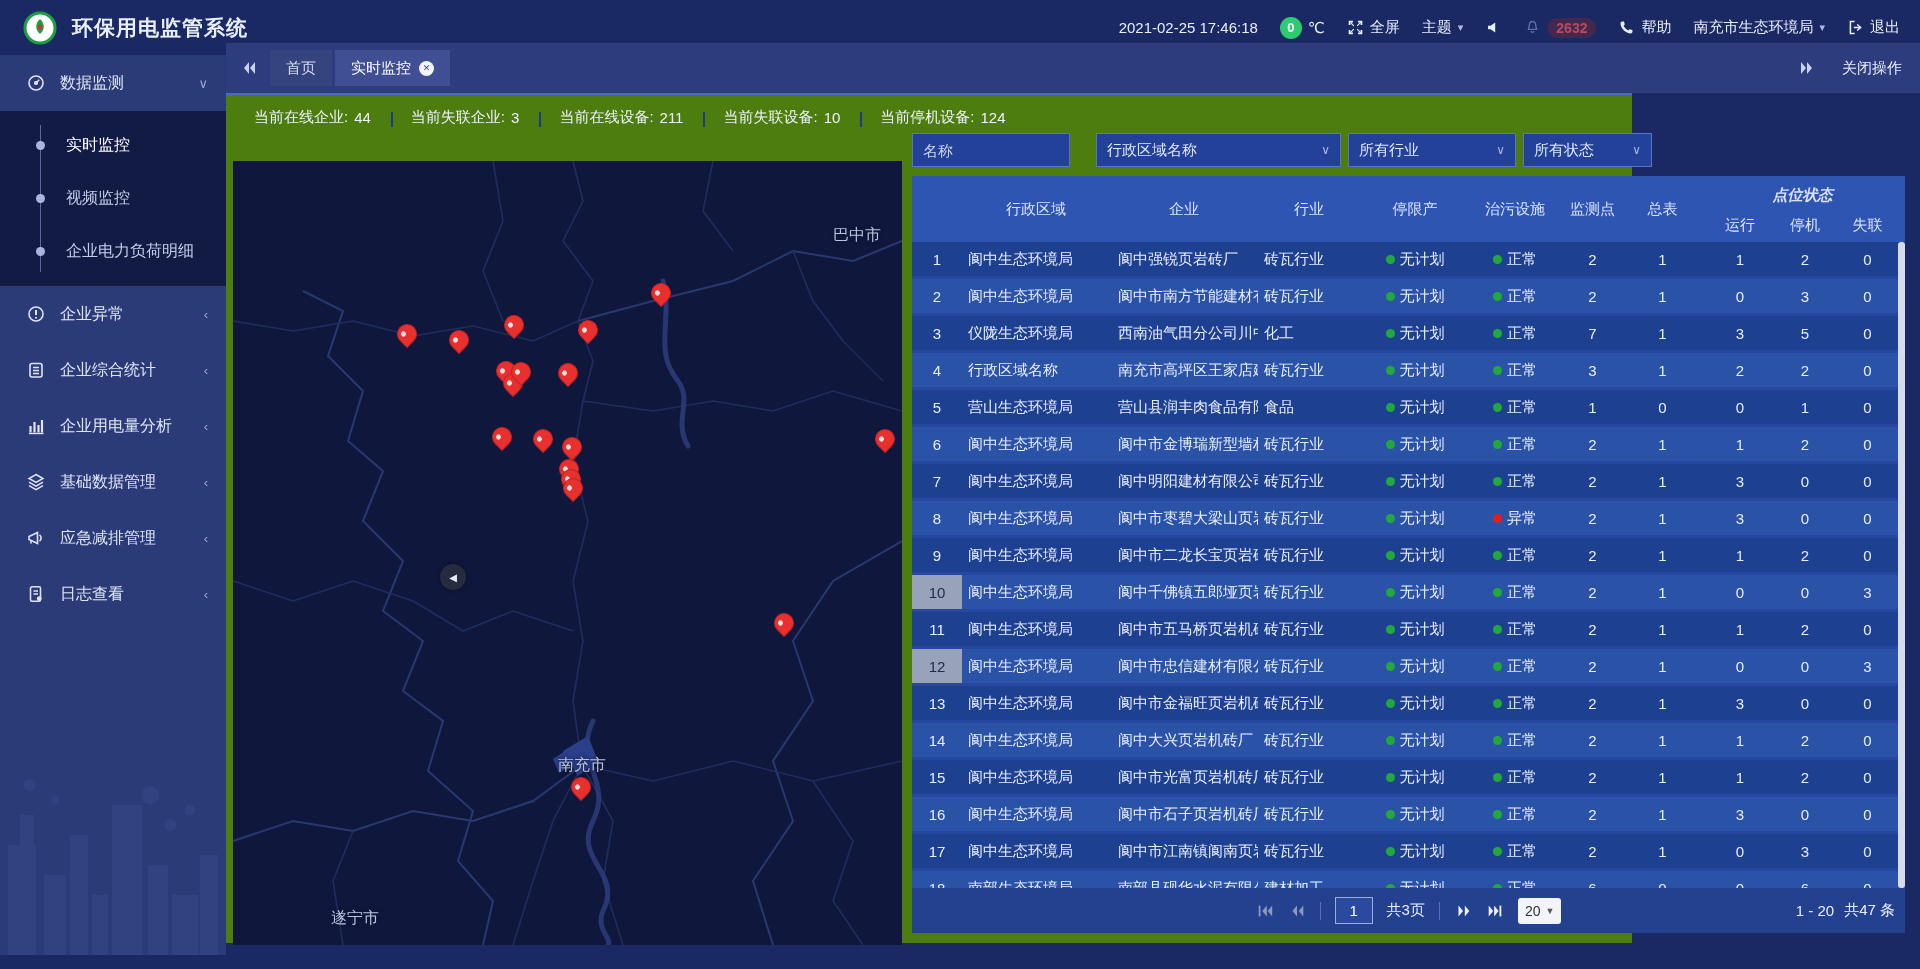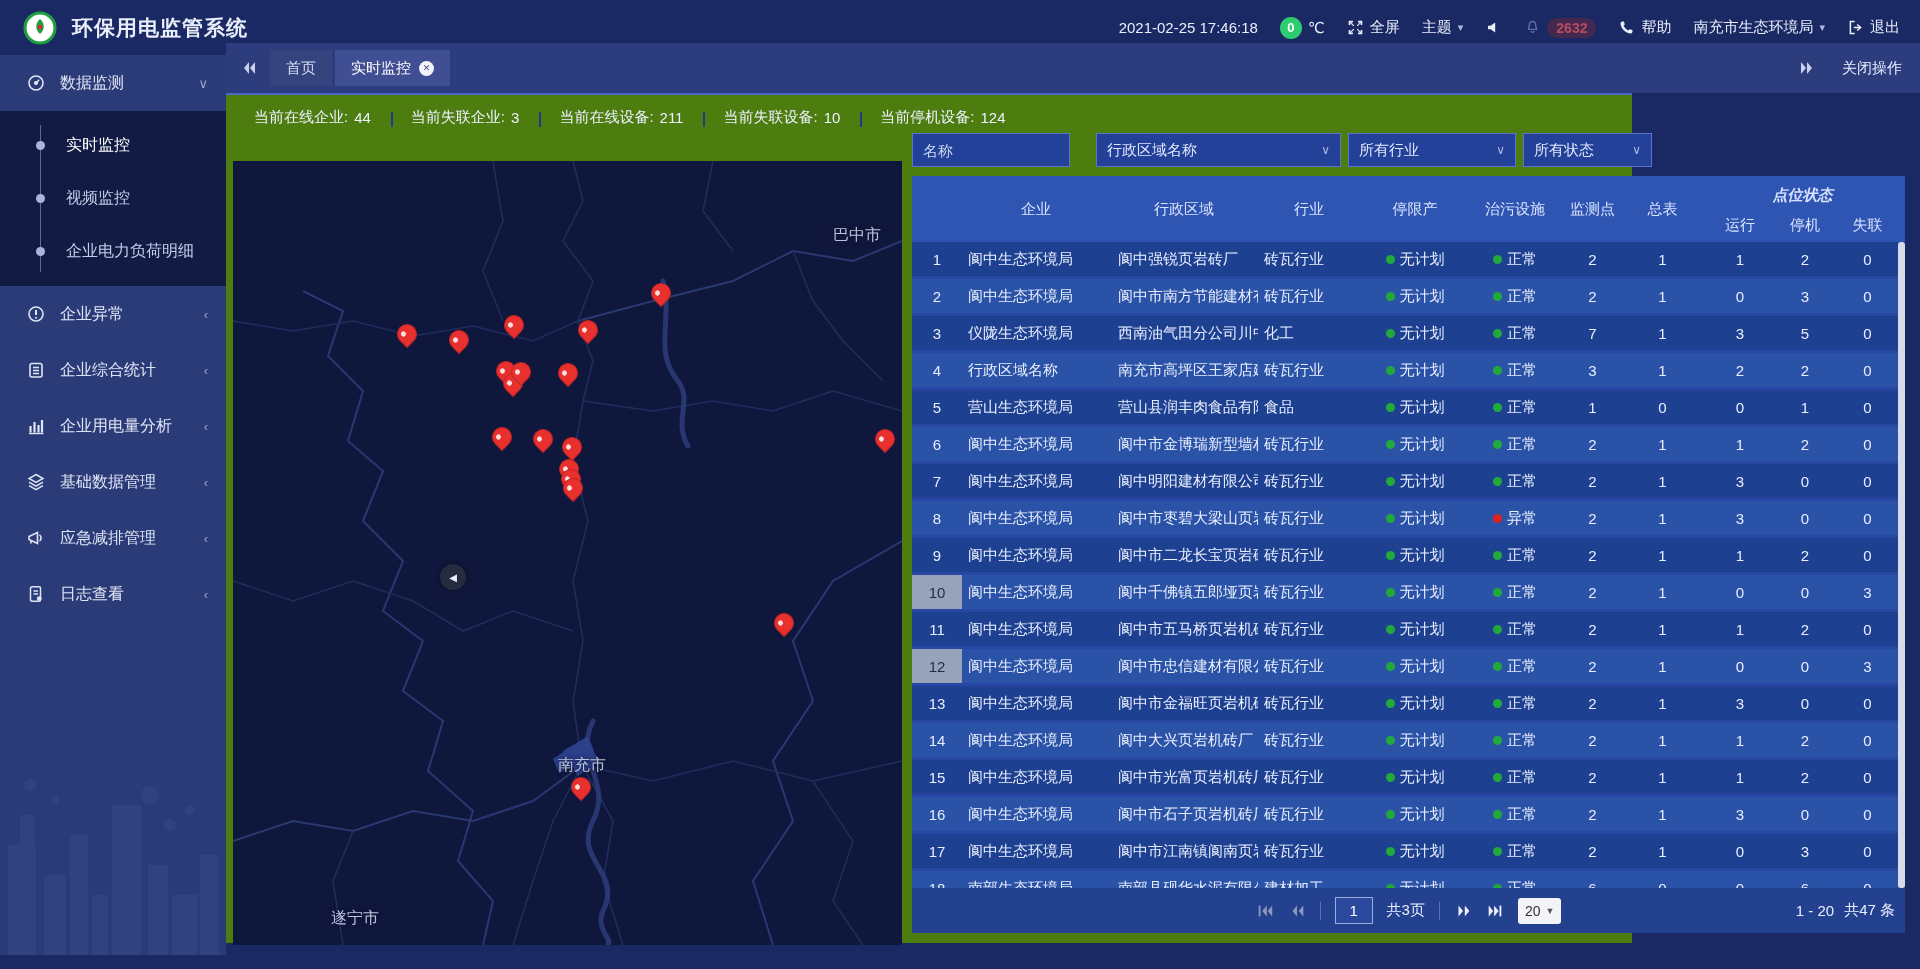--- a/index.html
+++ b/index.html
@@ -430,22 +430,22 @@
             <span class="fcaret">∨</span>
           </div>
           <div class="fbox f-status">
             <span>所有状态</span>
             <span class="fcaret">∨</span>
           </div>
         </div>
 
         <div class="thead tgrid">
           <div class="th"></div>
+          <div class="th">行政区域</div>
           <div class="th">企业</div>
-          <div class="th">行政区域</div>
           <div class="th">行业</div>
           <div class="th">停限产</div>
           <div class="th">治污设施</div>
           <div class="th">监测点</div>
           <div class="th">总表</div>
           <div class="th-group">点位状态</div>
           <div class="th-sub" style="grid-column:9;">运行</div>
           <div class="th-sub" style="grid-column:10;">停机</div>
           <div class="th-sub" style="grid-column:11;">失联</div>
         </div>

